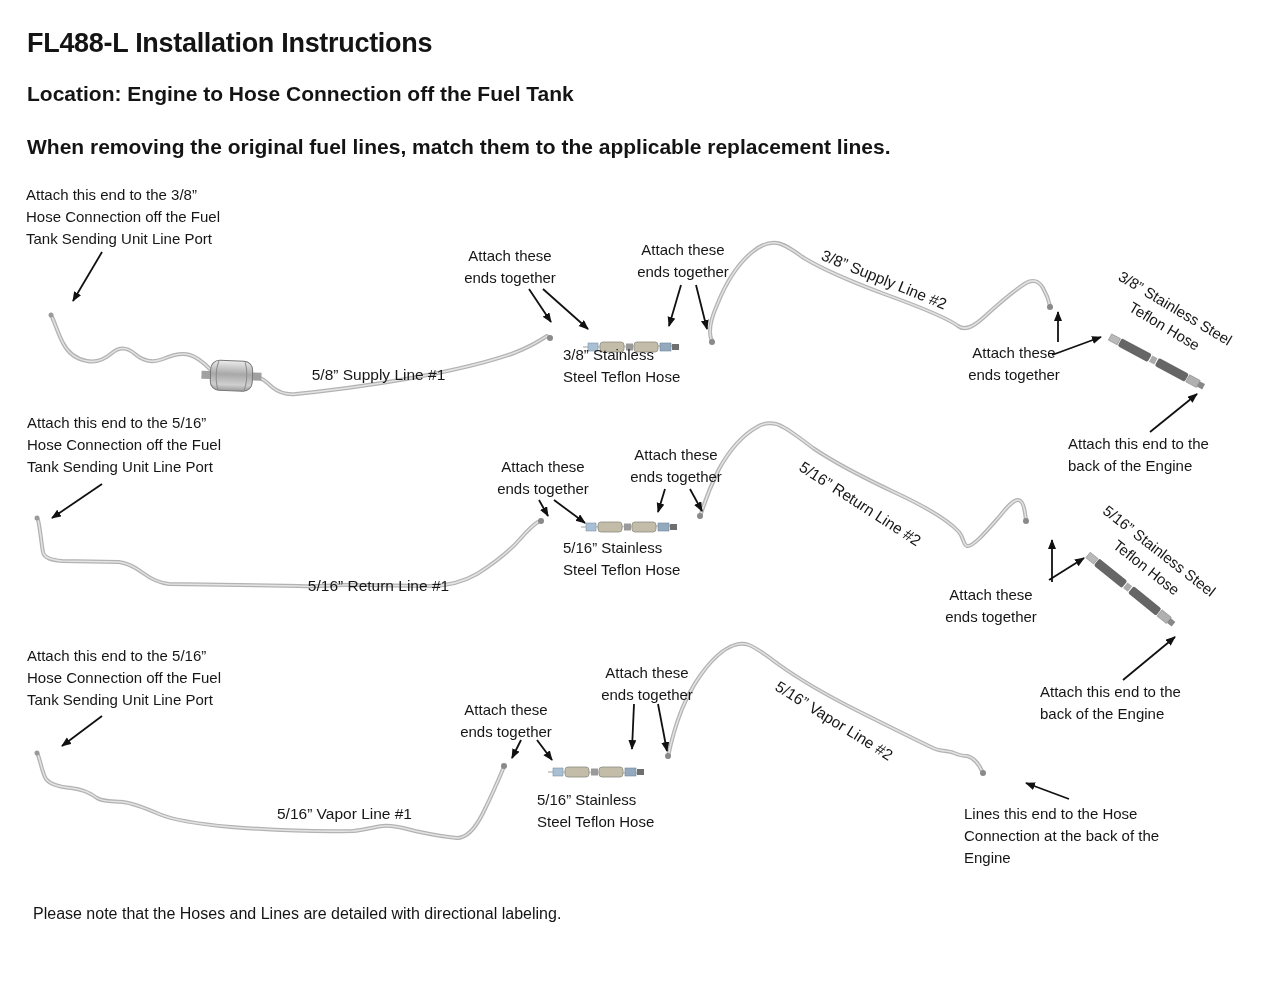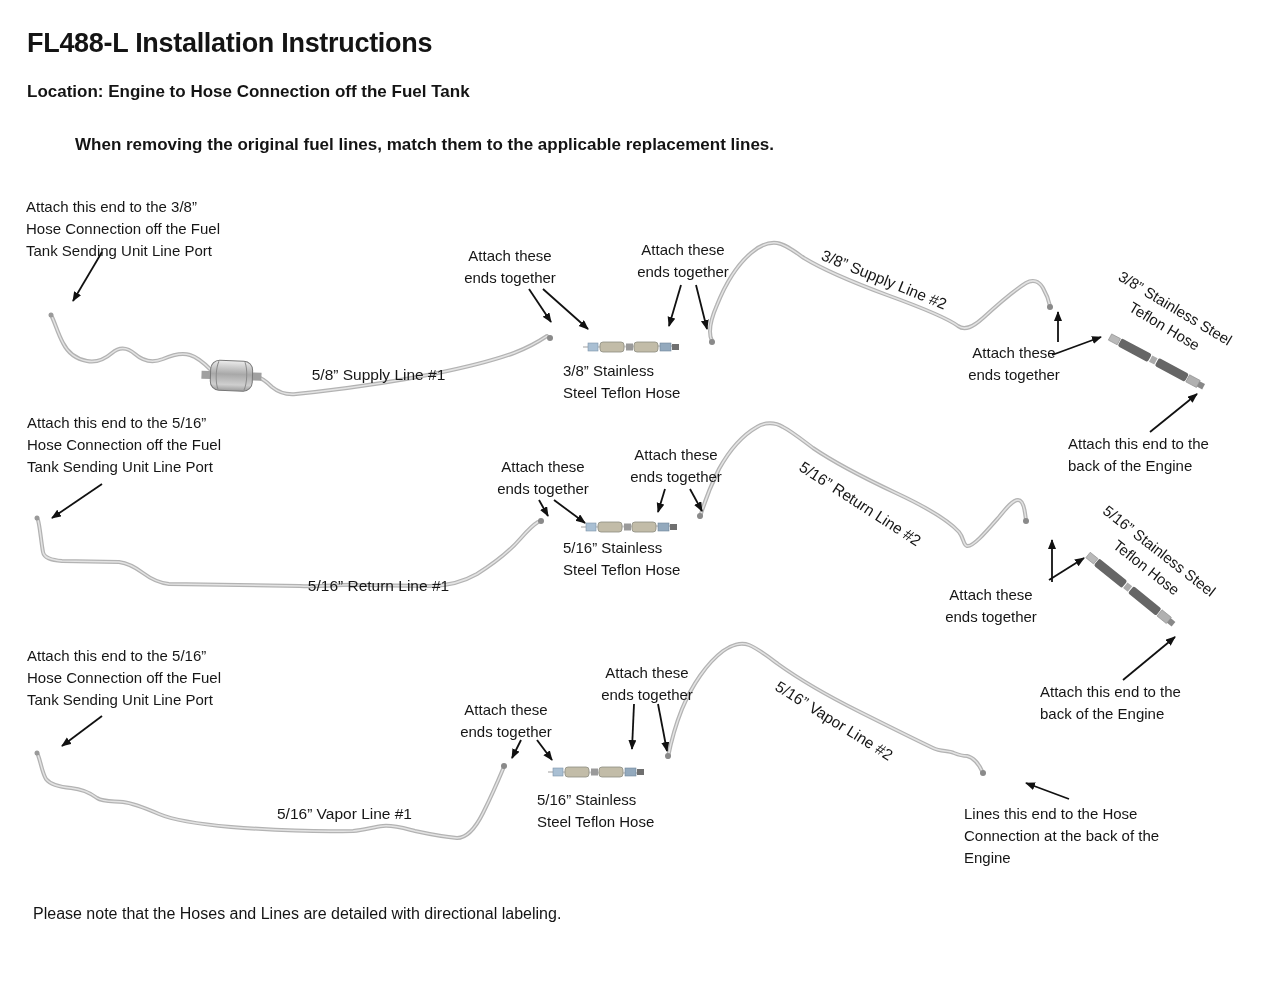--- a/index.html
+++ b/index.html
@@ -1,21 +1,21 @@
 <!DOCTYPE html>
 <html><head>
 <meta charset="utf-8">
 <style>
   html,body{margin:0;padding:0;background:#ffffff;}
   .page{position:relative;width:1280px;height:989px;background:#ffffff;overflow:hidden;
         font-family:"Liberation Sans",sans-serif;color:#141414;}
   svg.art{position:absolute;left:0;top:0;z-index:1;}
   .txt{position:absolute;z-index:2;white-space:pre-line;}
   .title{font-size:27px;font-weight:700;letter-spacing:-0.3px;}
-  .sub{font-size:17px;font-weight:700;}
+  .sub{font-size:21px;font-weight:700;}
   .foot{font-size:16px;font-weight:400;line-height:26px;}
   .ann{font-size:15px;line-height:22px;color:#161616;}
   .lbl{font-size:15.5px;line-height:20px;color:#161616;}
   .c{text-align:center;}
   .rot{transform-origin:50% 50%;}
   .tube{fill:none;stroke:#b3b3b3;stroke-width:4;stroke-linecap:round;stroke-linejoin:round;}
   .tubeHi{fill:none;stroke:#e3e3e3;stroke-width:1.5;stroke-linecap:round;stroke-linejoin:round;}
   .arrow{stroke:#111;stroke-width:1.8;fill:none;}
 </style>
 </head>
@@ -163,29 +163,29 @@
       <path class="arrow" marker-end="url(#ah)" d="M521,740 L512,758"></path>
       <path class="arrow" marker-end="url(#ah)" d="M537,740 L552,760"></path>
       <path class="arrow" marker-end="url(#ah)" d="M634,704 L632,749"></path>
       <path class="arrow" marker-end="url(#ah)" d="M658,704 L667,751"></path>
       <path class="arrow" marker-end="url(#ah)" d="M1069,799 L1026,783"></path>
     </g>
   </svg>
 
   <div class="txt title" style="left:27px;top:28px;">FL488-L Installation Instructions</div>
   <div class="txt sub" style="left:27px;top:82px;">Location: Engine to Hose Connection off the Fuel Tank</div>
-  <div class="txt sub" style="left:27px;top:135px;margin-left:48px;">When removing the original fuel lines, match them to the applicable replacement lines.</div>
-
-  <div class="txt ann" style="left:26px;top:196px;width:225px;">Attach this end to the 3/8”
+  <div class="txt sub" style="left:27px;top:135px;">When removing the original fuel lines, match them to the applicable replacement lines.</div>
+
+  <div class="txt ann" style="left:26px;top:184px;width:225px;">Attach this end to the 3/8”
 Hose Connection off the Fuel
 Tank Sending Unit Line Port</div>
   <div class="txt lbl c" style="left:306px;top:365px;width:145px;">5/8” Supply Line #1</div>
   <div class="txt ann c" style="left:440px;top:245px;width:140px;">Attach these
 ends together</div>
-  <div class="txt ann" style="left:563px;top:360px;width:150px;">3/8” Stainless
+  <div class="txt ann" style="left:563px;top:344px;width:150px;">3/8” Stainless
 Steel Teflon Hose</div>
   <div class="txt ann c" style="left:613px;top:239px;width:140px;">Attach these
 ends together</div>
   <div class="txt lbl c rot" style="left:804px;top:270px;width:160px;transform:rotate(22deg);">3/8” Supply Line #2</div>
   <div class="txt ann c" style="left:953px;top:342px;width:122px;">Attach these
 ends together</div>
   <div class="txt ann c rot" style="left:1090px;top:296px;width:160px;transform:rotate(31deg);line-height:21px;">3/8” Stainless Steel
 Teflon Hose</div>
   <div class="txt ann" style="left:1068px;top:433px;width:175px;">Attach this end to the
 back of the Engine</div>

